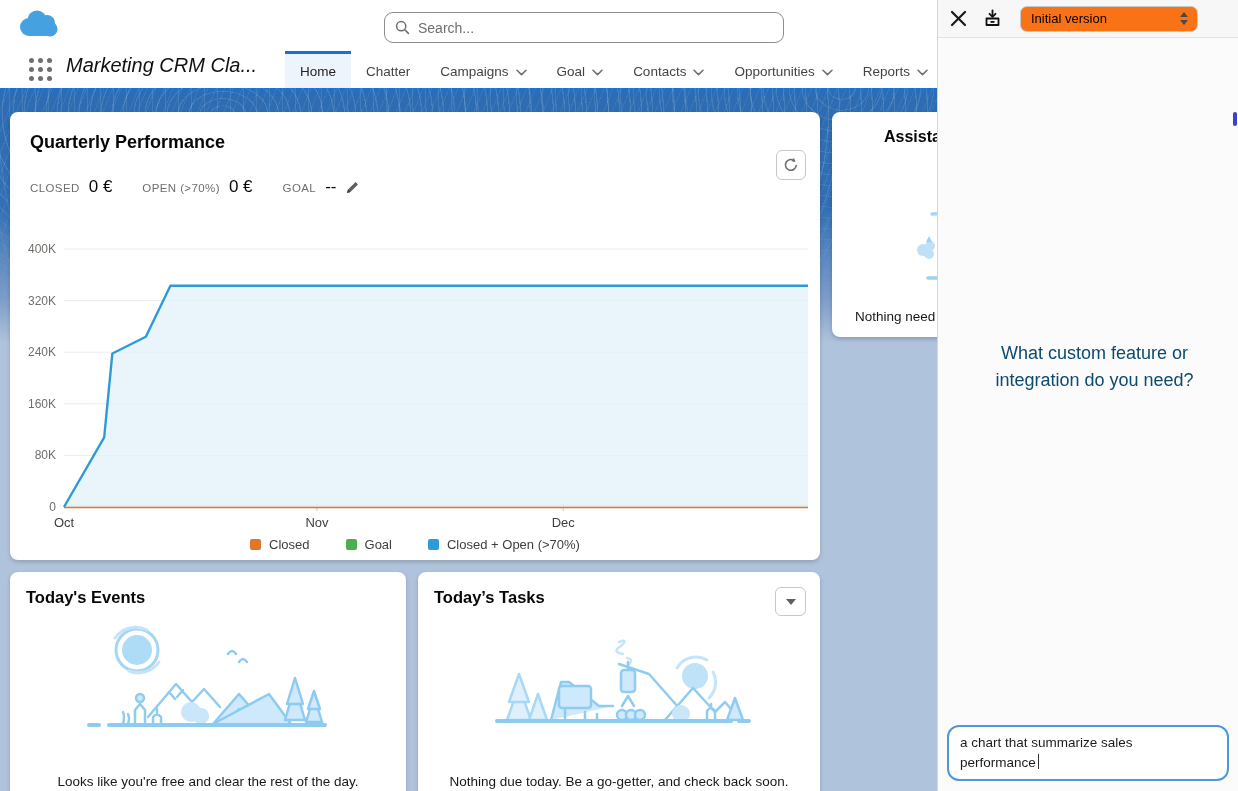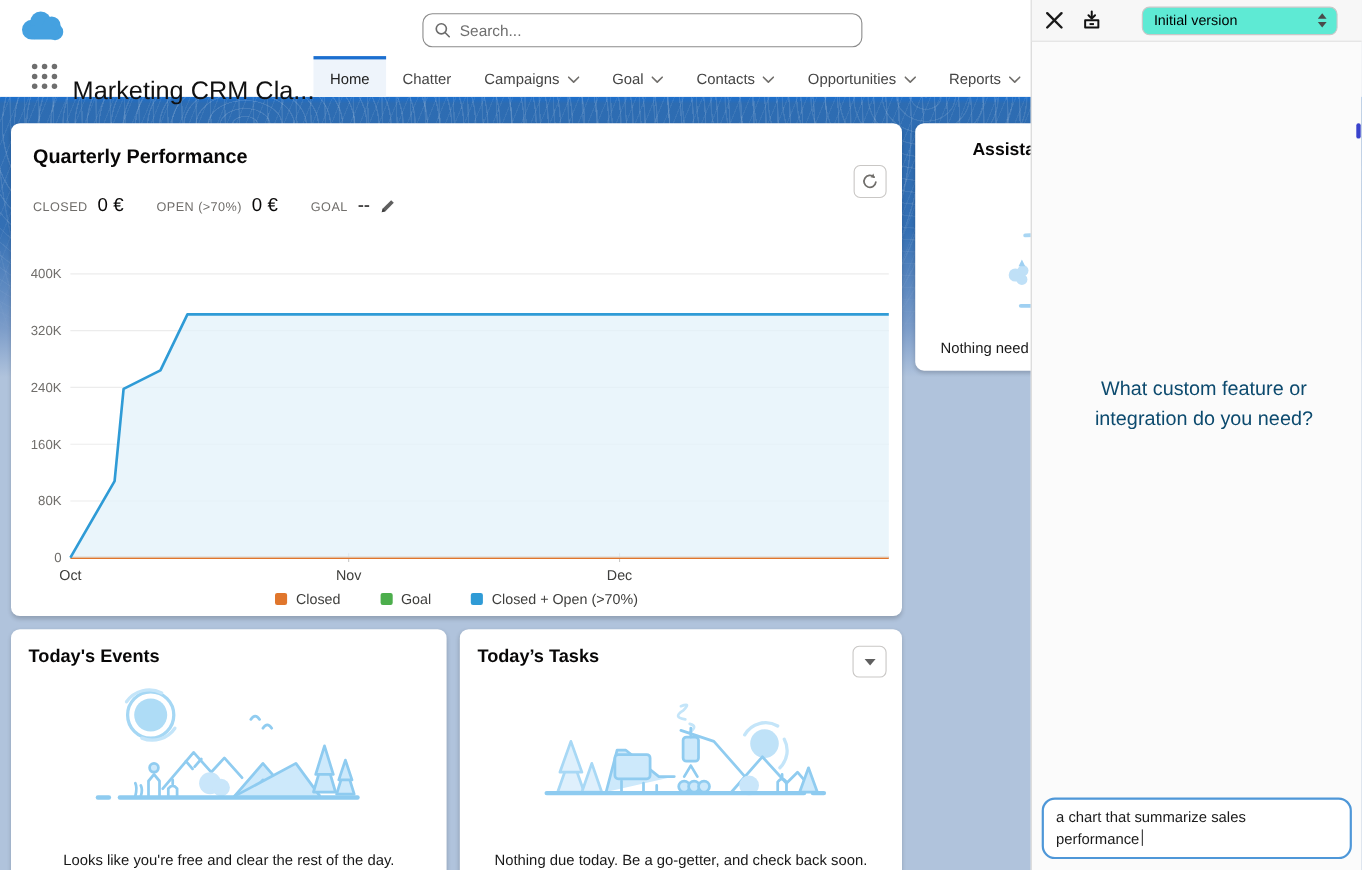--- a/index.html
+++ b/index.html
@@ -9,21 +9,21 @@
   
   .header { position:absolute; left:0; top:0; width:100%; height:88px; background:#fff; z-index:2; }
   .logo-cloud { position:absolute; left:16px; top:8px; }
   .search-box { position:absolute; left:384px; top:12px; width:400px; height:31px;
     border:1px solid #8c8c8c; border-radius:9px; background:#fff; display:flex; align-items:center; padding:0 10px; }
   .search-box .mag { margin-right:8px; display:flex; }
   .search-box input { border:none; outline:none; font-size:14px; color:#444; width:100%; background:transparent; font-family:inherit; }
   .search-box input::placeholder { color:#6f6f6f; }
   .waffle { position:absolute; left:29px; top:58px; display:grid; grid-template-columns:repeat(3,5px); grid-gap:4px; cursor:pointer; }
   .waffle i { width:5px; height:5px; border-radius:50%; background:#6e6e6e; }
-  .app-name { position:absolute; left:66px; top:69px; font-size:23px; color:#111; }
+  .app-name { position:absolute; left:66px; top:54px; font-size:20px; color:#111;font-style:italic; }
 
   
   .nav { position:absolute; left:264px; bottom:0; display:flex; align-items:stretch; height:37px;margin-left:21px; }
   .tab { display:flex; align-items:center; gap:7px; padding:0 15px; font-size:13.5px; color:#444;
     border-top:3px solid transparent; cursor:pointer; }
   .tab.active { background:#eef4fb; border-top:3px solid #1b6fd0; color:#222; }
   .tab .chev { display:flex; margin-top:2px; }
 
   
   .banner { position:absolute; left:0; top:88px; width:100%; height:255px;
@@ -68,22 +68,22 @@
   .dd-btn { position:absolute; right:14px; top:15px; width:31px; height:29px; border:1px solid #c9c7c5; border-radius:6px;
     background:#fff; display:flex; align-items:center; justify-content:center; cursor:pointer; }
   .dd-btn i { width:0; height:0; border-left:5px solid transparent; border-right:5px solid transparent; border-top:6px solid #5f5f5f; }
 
   
   .panel { position:absolute; right:0; top:0; width:301px; height:791px; background:#fbfbfb;
     border-left:1px solid #d5d5d5; z-index:10; }
   .panel-header { height:38px; background:#f7f7f7; border-bottom:1px solid #e2e2e2;
     display:flex; align-items:center; padding:0 12px; gap:16px; }
   .icon-btn { display:flex; align-items:center; justify-content:center; cursor:pointer; }
-  .version-select { width:178px; height:26px; border:1px solid #c8c8c8; border-radius:7px; background:#5eead4;
-    display:flex; align-items:center; padding:0 6px 0 10px; margin-left:20px; cursor:pointer; }
+  .version-select { width:178px; height:26px; border:1px solid #c8c8c8; border-radius:7px; background:#f97316;
+    display:flex; align-items:center; padding:0 6px 0 10px; margin-left:2px; cursor:pointer; }
   .version-select .vlabel { flex:1; font-size:13px; color:#000; }
   .stepper { display:flex; flex-direction:column; gap:3px; align-items:center; padding:2px 3px; border-radius:4px; }
   .stepper .up { width:0; height:0; border-left:4px solid transparent; border-right:4px solid transparent; border-bottom:5px solid #4a4a4a; }
   .stepper .dn { width:0; height:0; border-left:4px solid transparent; border-right:4px solid transparent; border-top:5px solid #4a4a4a; }
   .panel-question { position:absolute; left:0; right:0; top:340px; text-align:center;
     font-size:18px; color:#0c4a6e; line-height:27px; padding:0 36px;margin-left:13px; }
   .panel-input { position:absolute; left:9px; right:9px; bottom:10px; min-height:47px;
     border:2.5px solid #4e97d8; border-radius:12px; background:#fff; padding:6px 11px;
     font-size:13.5px; color:#1b1b1b; line-height:20px; cursor:text; }
   .caret { display:inline-block; width:1.5px; height:15px; background:#333; margin-left:2px; vertical-align:-2px; animation:blink 1.1s step-end infinite; }

